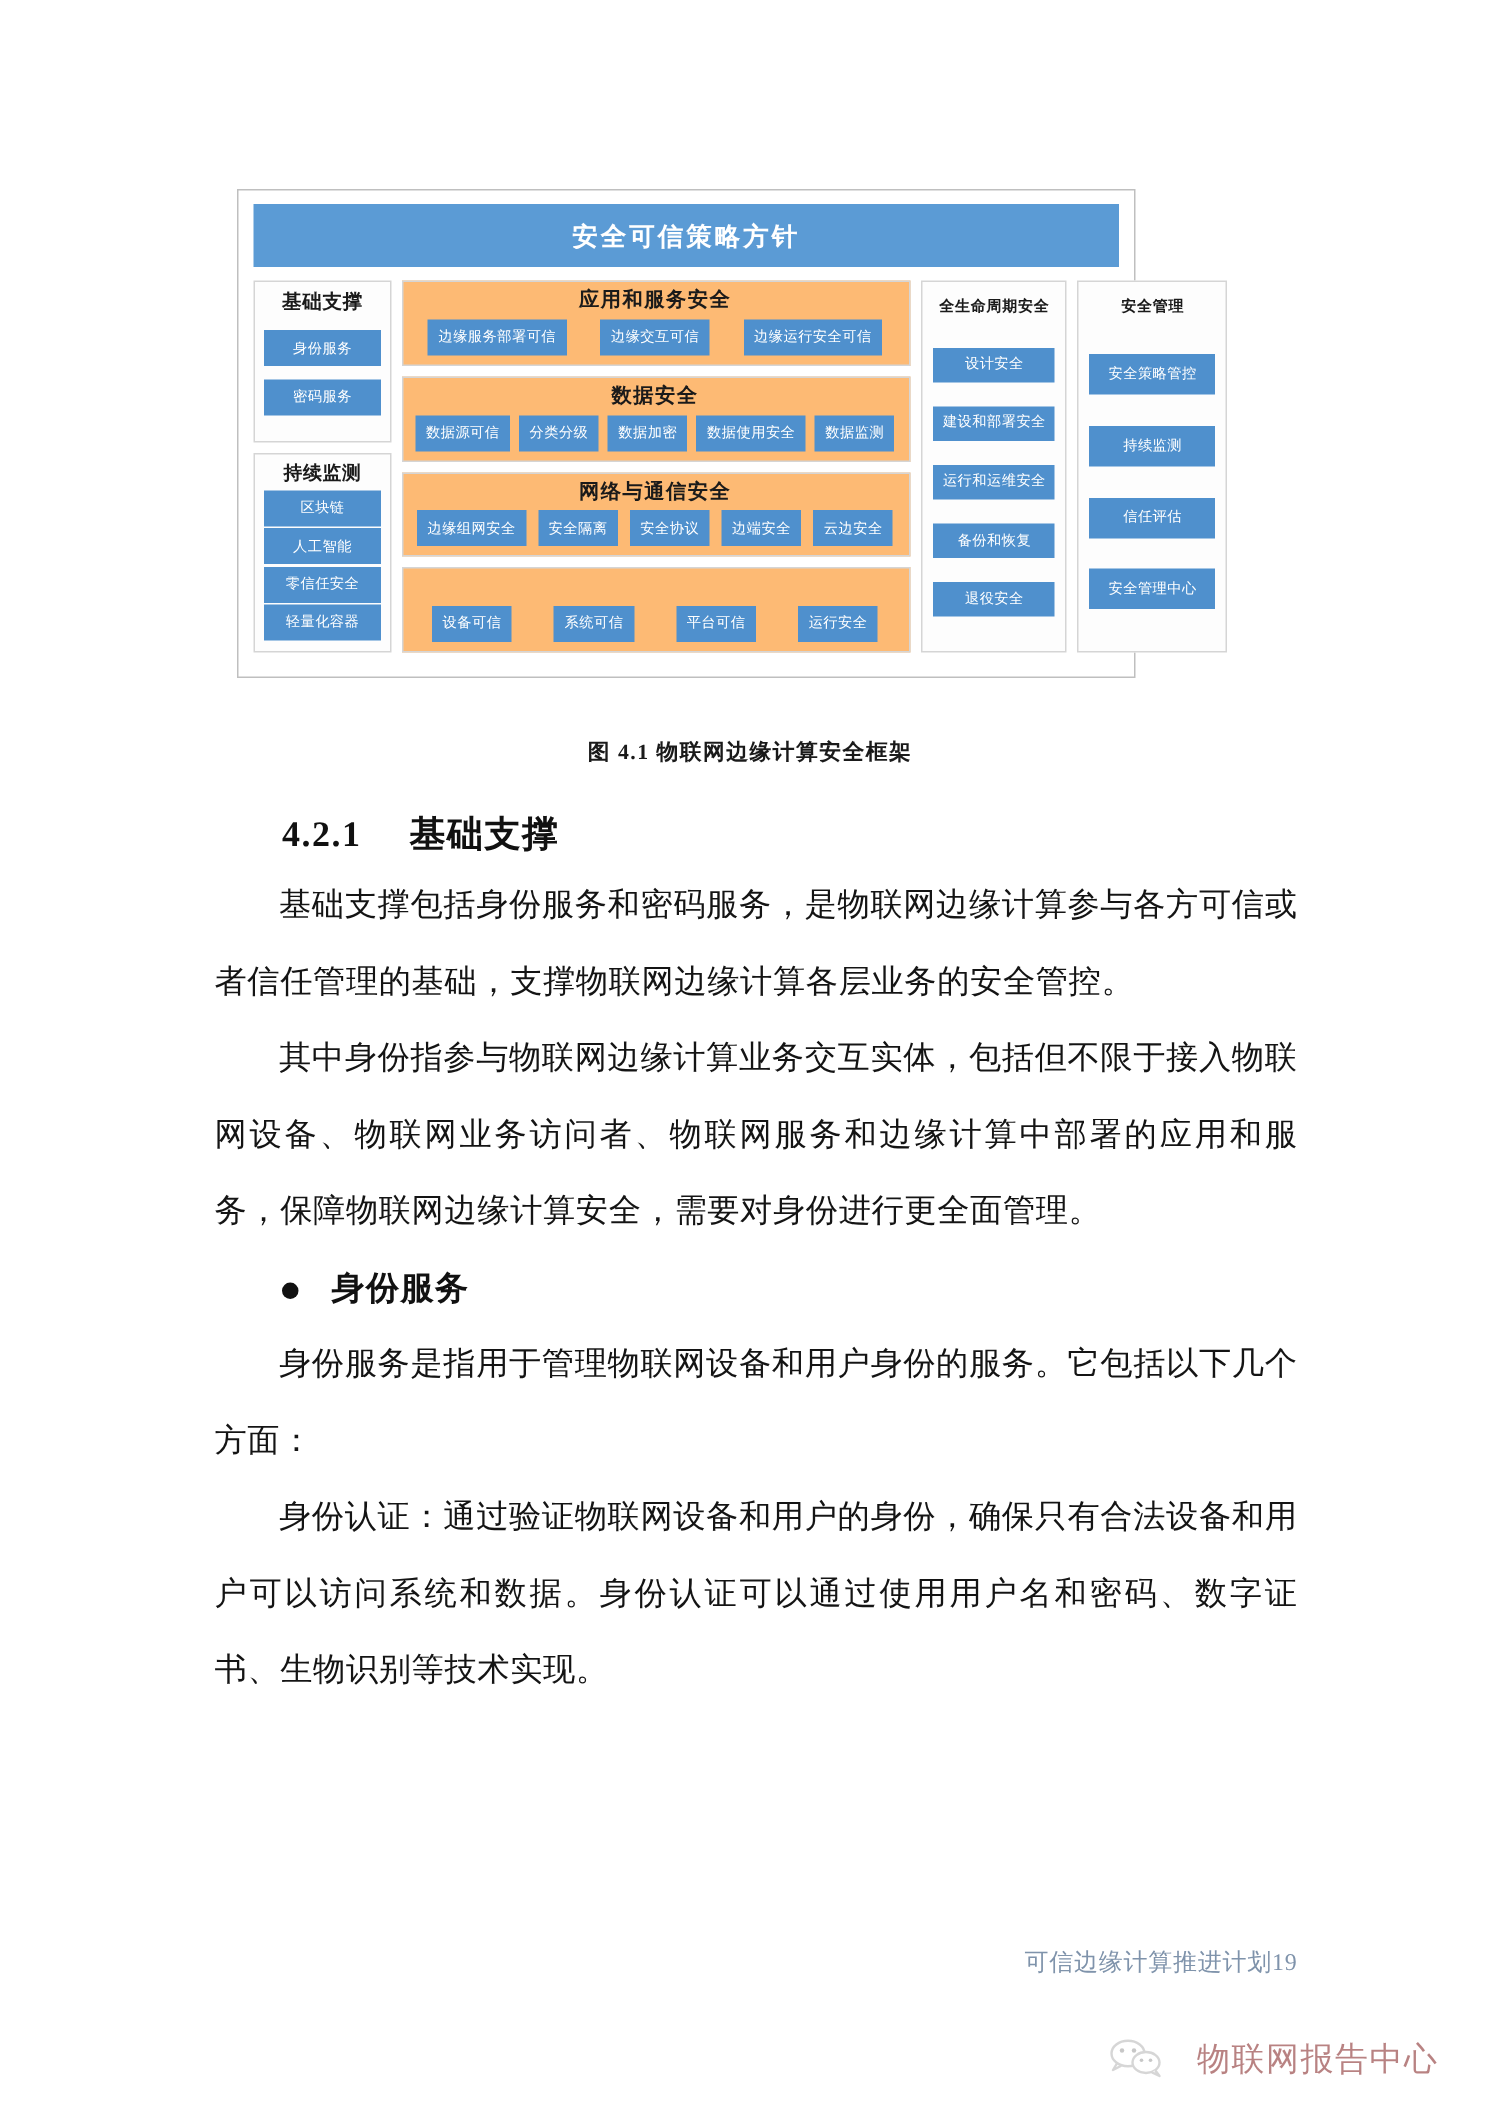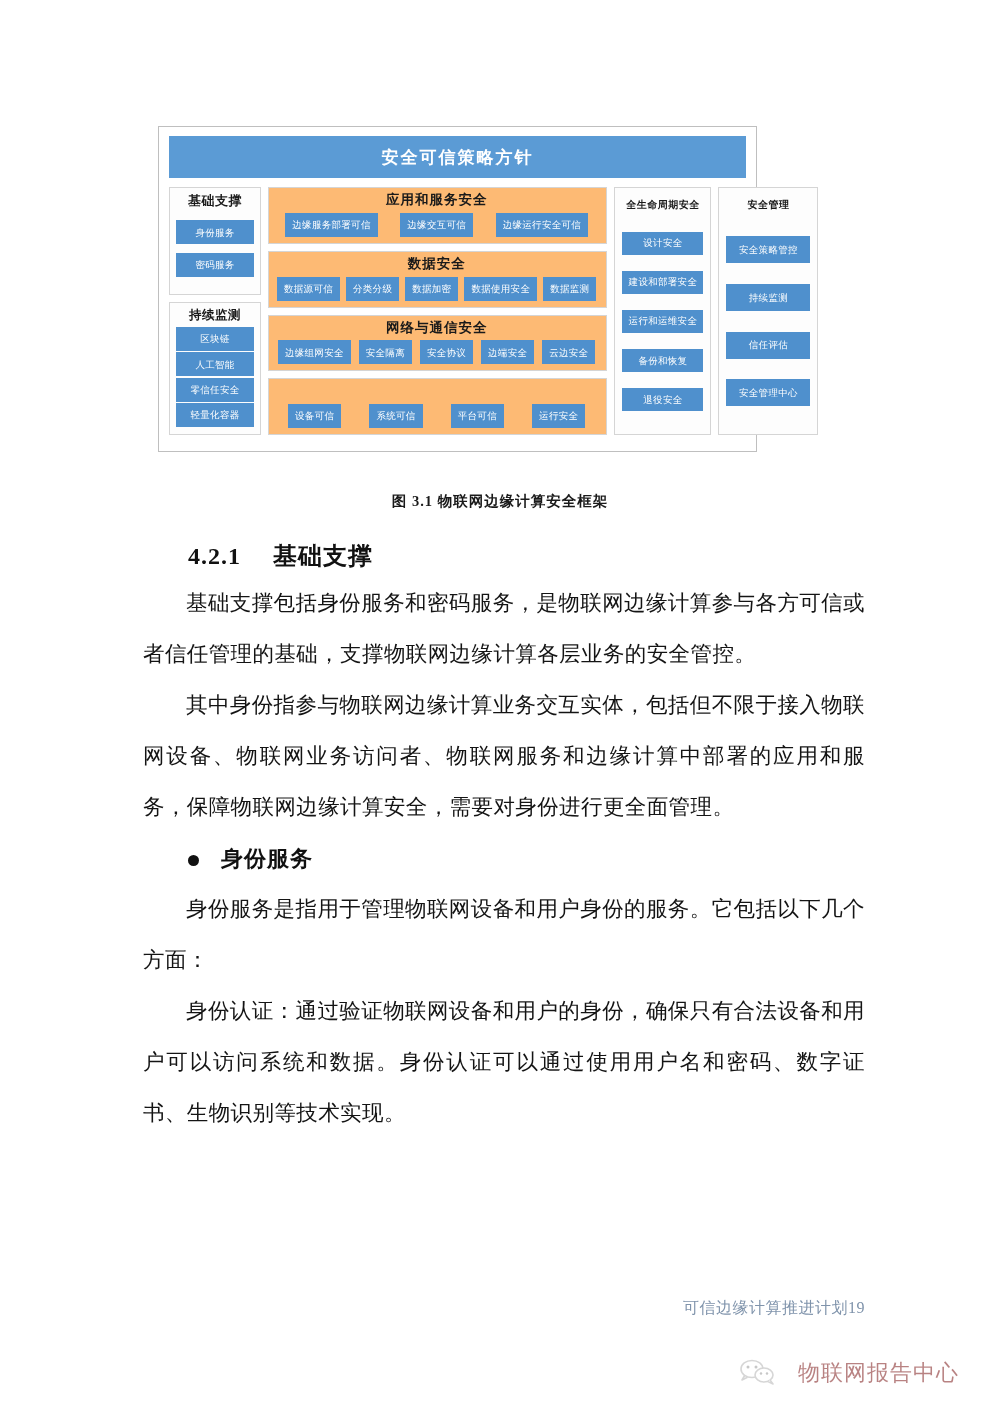--- a/index.html
+++ b/index.html
@@ -371,21 +371,21 @@
         <div class="chip">安全策略管控</div>
         <div class="chip">持续监测</div>
         <div class="chip">信任评估</div>
         <div class="chip">安全管理中心</div>
       </div>
     </div>
 
   </div>
 </div>
 
-<div class="fig-caption">图 3.1  物联网边缘计算安全框架</div>
+<div class="fig-caption">图 4.1  物联网边缘计算安全框架</div>
 
 <div class="content">
 
   <h2 class="section-heading">
     <span class="num">4.2.1</span><span>基础支撑</span>
   </h2>
 
   <p class="para">基础支撑包括身份服务和密码服务，是物联网边缘计算参与各方可信或者信任管理的基础，支撑物联网边缘计算各层业务的安全管控。</p>
   <p class="para">其中身份指参与物联网边缘计算业务交互实体，包括但不限于接入物联网设备、物联网业务访问者、物联网服务和边缘计算中部署的应用和服务，保障物联网边缘计算安全，需要对身份进行更全面管理。</p>
 

